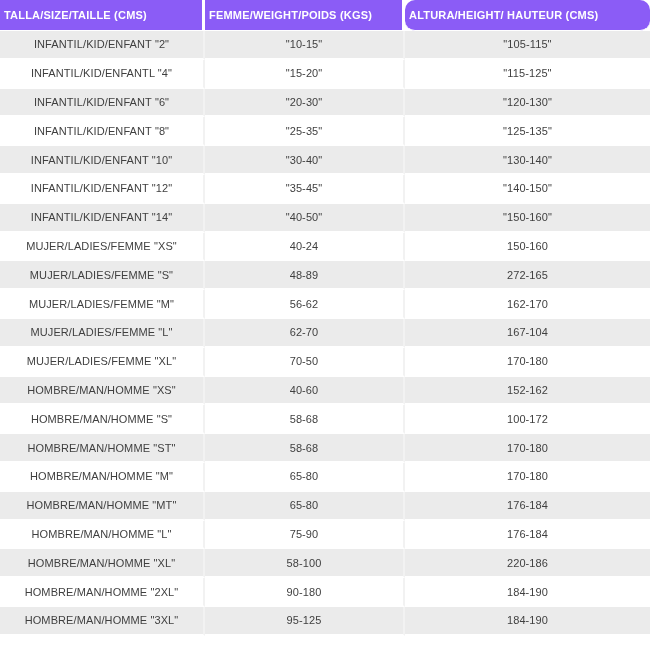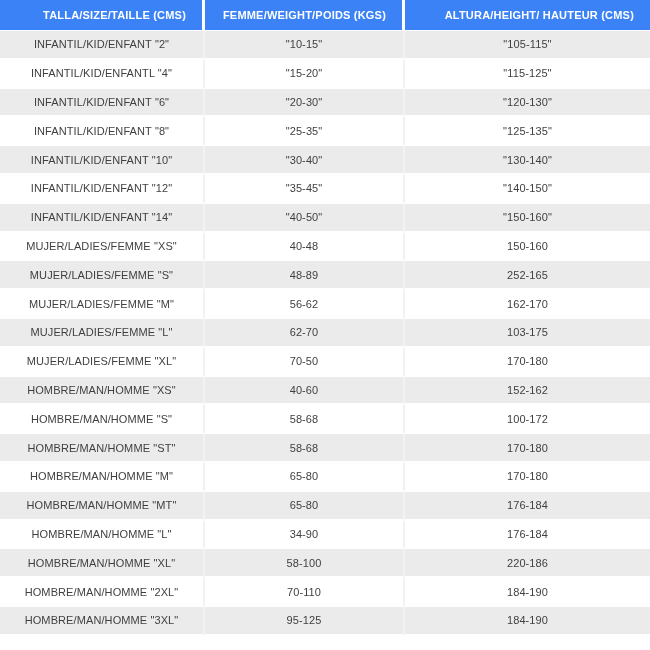--- a/index.html
+++ b/index.html
@@ -16,33 +16,33 @@
   table.size-chart {
     width: 650px;
     border-collapse: separate;
     border-spacing: 0;
     table-layout: fixed;
   }
   col.c1 { width: 205px; }
   col.c2 { width: 200px; }
   col.c3 { width: 245px; }
   thead th {
-    background: #3b82f6;
+    background: #8b5cf6;
     color: #ffffff;
     font-size: 11px;
     font-weight: bold;
-    text-align: right;
+    text-align: left;
     vertical-align: middle;
     height: 30px;
-    padding: 0 16px;
+    padding: 0 4px;
     border-right: 3px solid #ffffff;
     border-bottom: 1px solid #ffffff;
     letter-spacing: 0.2px;
   }
-  thead th:last-child { border-right: none; }
+  thead th:last-child { border-right: none; border-radius: 10px; }
   tbody td {
     font-size: 11px;
     color: #3f3f3f;
     text-align: center;
     vertical-align: middle;
     height: 26.8px;
     padding: 0 4px;
     background: #ffffff;
     border-bottom: 2px solid #ffffff;
     border-right: 2px solid #f2f2f2;
@@ -98,37 +98,37 @@
         <td>"35-45"</td>
         <td>"140-150"</td>
       </tr>
       <tr class="alt">
         <td>INFANTIL/KID/ENFANT "14"</td>
         <td>"40-50"</td>
         <td>"150-160"</td>
       </tr>
       <tr>
         <td>MUJER/LADIES/FEMME "XS"</td>
-        <td>40-48</td>
+        <td>40-24</td>
         <td>150-160</td>
       </tr>
       <tr class="alt">
         <td>MUJER/LADIES/FEMME "S"</td>
         <td>48-89</td>
-        <td>252-165</td>
+        <td>272-165</td>
       </tr>
       <tr>
         <td>MUJER/LADIES/FEMME "M"</td>
         <td>56-62</td>
         <td>162-170</td>
       </tr>
       <tr class="alt">
         <td>MUJER/LADIES/FEMME "L"</td>
         <td>62-70</td>
-        <td>103-175</td>
+        <td>167-104</td>
       </tr>
       <tr>
         <td>MUJER/LADIES/FEMME "XL"</td>
         <td>70-50</td>
         <td>170-180</td>
       </tr>
       <tr class="alt">
         <td>HOMBRE/MAN/HOMME "XS"</td>
         <td>40-60</td>
         <td>152-162</td>
@@ -148,31 +148,31 @@
         <td>65-80</td>
         <td>170-180</td>
       </tr>
       <tr class="alt">
         <td>HOMBRE/MAN/HOMME "MT"</td>
         <td>65-80</td>
         <td>176-184</td>
       </tr>
       <tr>
         <td>HOMBRE/MAN/HOMME "L"</td>
-        <td>34-90</td>
+        <td>75-90</td>
         <td>176-184</td>
       </tr>
       <tr class="alt">
         <td>HOMBRE/MAN/HOMME "XL"</td>
         <td>58-100</td>
         <td>220-186</td>
       </tr>
       <tr>
         <td>HOMBRE/MAN/HOMME "2XL"</td>
-        <td>70-110</td>
+        <td>90-180</td>
         <td>184-190</td>
       </tr>
       <tr class="alt">
         <td>HOMBRE/MAN/HOMME "3XL"</td>
         <td>95-125</td>
         <td>184-190</td>
       </tr>
     </tbody>
 </table>
 

